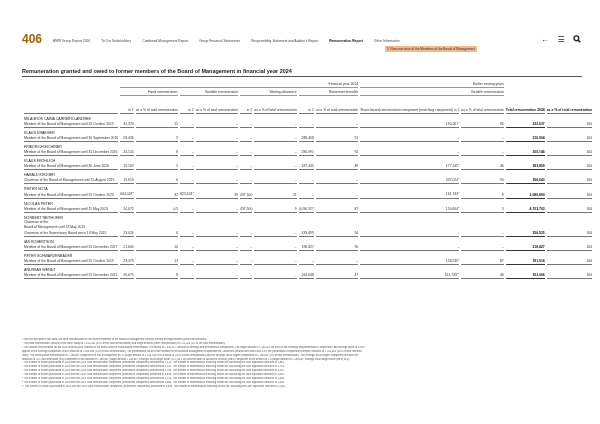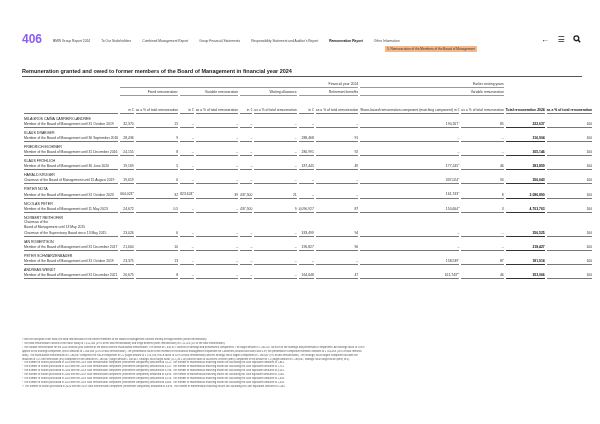--- a/index.html
+++ b/index.html
@@ -1,20 +1,20 @@
 <!DOCTYPE html>
 <html><head>
 <meta charset="utf-8">
 <style>
   * { box-sizing: border-box; margin: 0; padding: 0; }
   html, body { width: 600px; height: 424px; background: #fff; overflow: hidden; }
   body { font-family: "Liberation Sans", "DejaVu Sans", sans-serif; color: #222; position: relative; }
 
   .topbar { position: absolute; top: 0; left: 0; width: 600px; height: 50px; }
-  .page-num { position: absolute; left: 22px; top: 32px; font-size: 12px; font-weight: bold; color: #8b5cf6; }
+  .page-num { position: absolute; left: 22px; top: 32px; font-size: 12px; font-weight: bold; color: #a16207; }
   .nav { position: absolute; left: 53px; top: 39px; display: flex; gap: 0; font-size: 3.3px; color: #444; white-space: nowrap; }
   .nav span { margin-right: 11px; }
   .nav .active { font-weight: bold; color: #111; }
   .subnav { position: absolute; left: 385px; top: 46px; height: 6px; padding: 0 2px; background: #f7b98a; font-size: 3.2px; color: #333; line-height: 6px; white-space: nowrap; }
   .icons { position: absolute; left: 541px; top: 35px; display: flex; gap: 8px; font-size: 8px; color: #222; font-weight: bold; }
   .icon { display: inline-block; width: 8px; text-align: center; }
 
   .title { position: absolute; left: 22px; top: 68px; font-size: 5.5px; font-weight: bold; color: #222; white-space: nowrap; }
   .title-rule { position: absolute; left: 22px; top: 76px; width: 560px; height: 1.4px; background: #555; }
 

